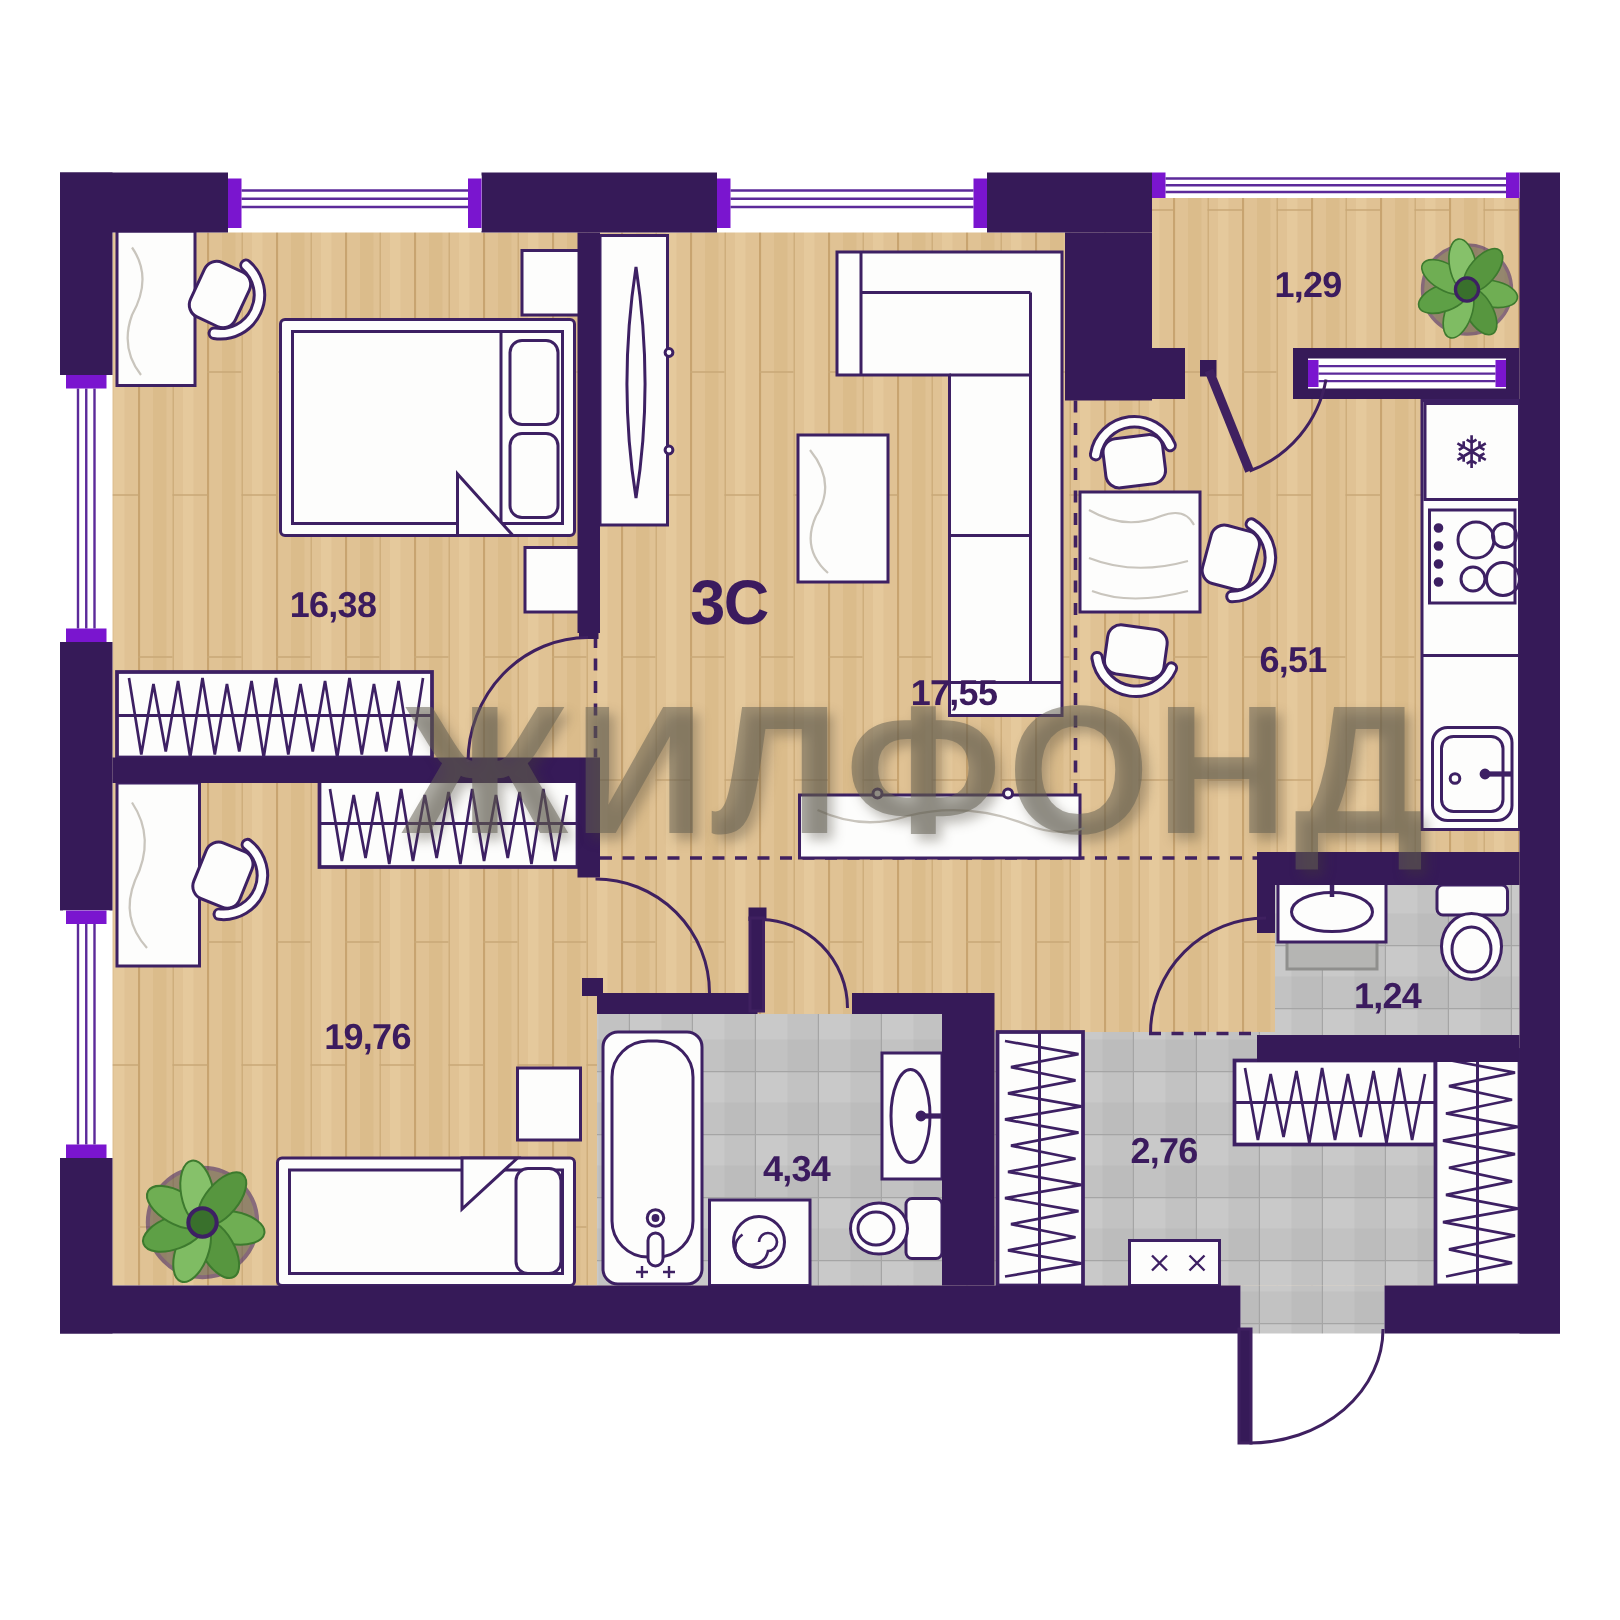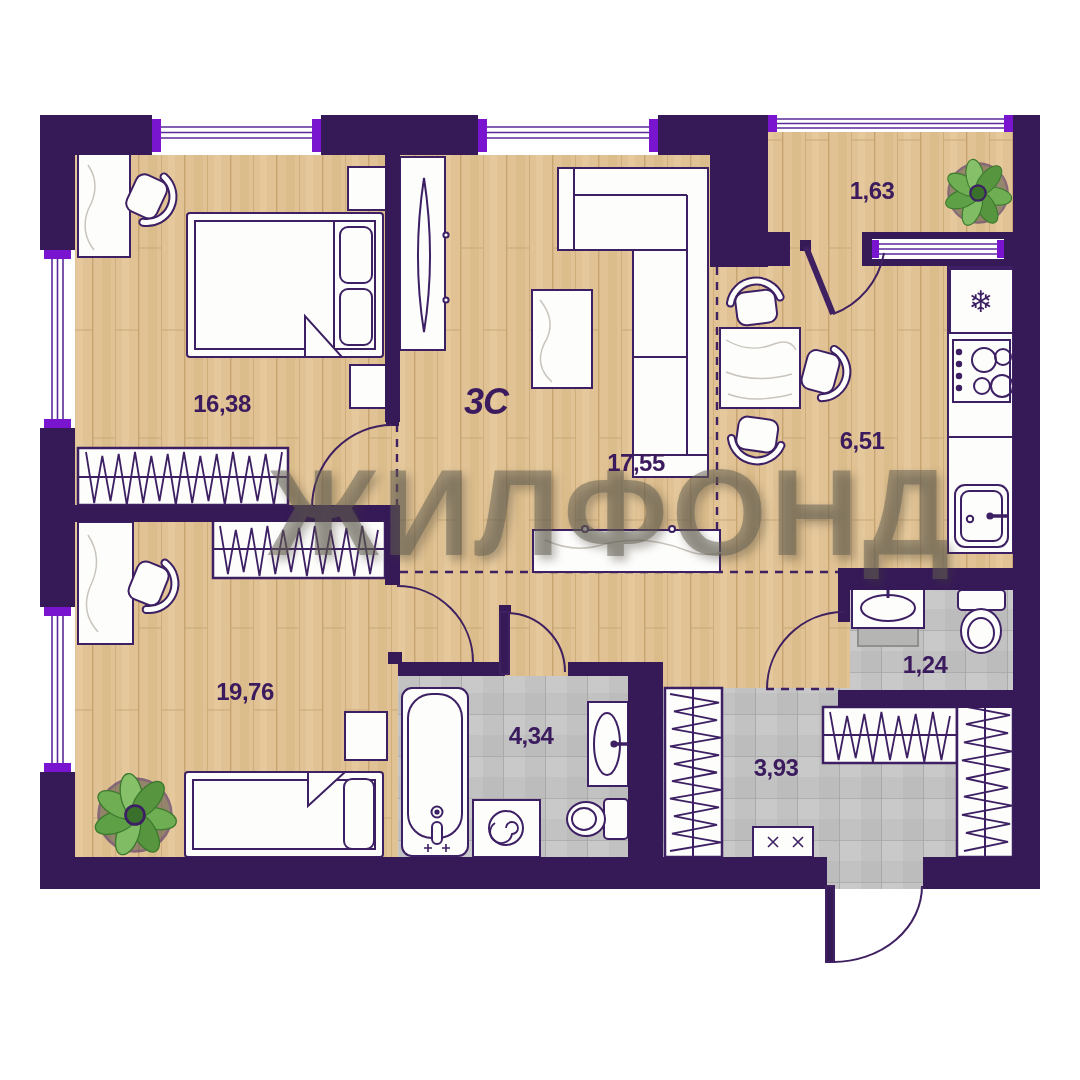--- a/index.html
+++ b/index.html
@@ -1,21 +1,21 @@
 <!DOCTYPE html>
 <html><head>
 <meta charset="utf-8">
 <style>
   html,body{margin:0;padding:0;background:#ffffff;}
   .stage{position:relative;width:1080px;height:1080px;background:#ffffff;overflow:hidden;
          font-family:"Liberation Sans",sans-serif;}
   .stage svg{position:absolute;left:0;top:0;}
   .lbl{position:absolute;transform:translate(-50%,-50%);font-weight:bold;color:#3b1b5e;
        font-size:24px;letter-spacing:-0.5px;white-space:nowrap;z-index:5;}
-  .lbl.big{font-size:36px;letter-spacing:-1px;font-style:italic;}
+  .lbl.big{font-size:42px;letter-spacing:-1px;}
   .watermark{position:absolute;left:268px;top:452px;font-size:122px;font-weight:bold;line-height:1;
        color:rgba(100,95,83,0.52);letter-spacing:4px;white-space:nowrap;z-index:4;
        text-shadow:4px 5px 8px rgba(70,64,52,0.35);pointer-events:none;}
 </style>
 </head>
 <body>
 
 <div class="stage">
 
 <svg width="1080" height="1080" viewBox="0 0 1080 1080">
@@ -309,20 +309,20 @@
     <path d="M 922 886 A 89 76 0 0 1 833 962"></path>
   </g>
 </svg>
 
 <div class="lbl big" style="left:486px;top:402px">3С</div>
 
 <div class="lbl" style="left:222px;top:404px">16,38</div>
 <div class="lbl" style="left:245px;top:692px">19,76</div>
 <div class="lbl" style="left:636px;top:463px">17,55</div>
 <div class="lbl" style="left:862px;top:441px">6,51</div>
-<div class="lbl" style="left:872px;top:191px">1,63</div>
-<div class="lbl" style="left:531px;top:736px">4,34</div>
+<div class="lbl" style="left:872px;top:191px">1,29</div>
+<div class="lbl" style="left:531px;top:780px">4,34</div>
 <div class="lbl" style="left:925px;top:665px">1,24</div>
-<div class="lbl" style="left:776px;top:768px">3,93</div>
+<div class="lbl" style="left:776px;top:768px">2,76</div>
 
 <div class="watermark">ЖИЛФОНД</div>
 
 </div>
 
 </body></html>

